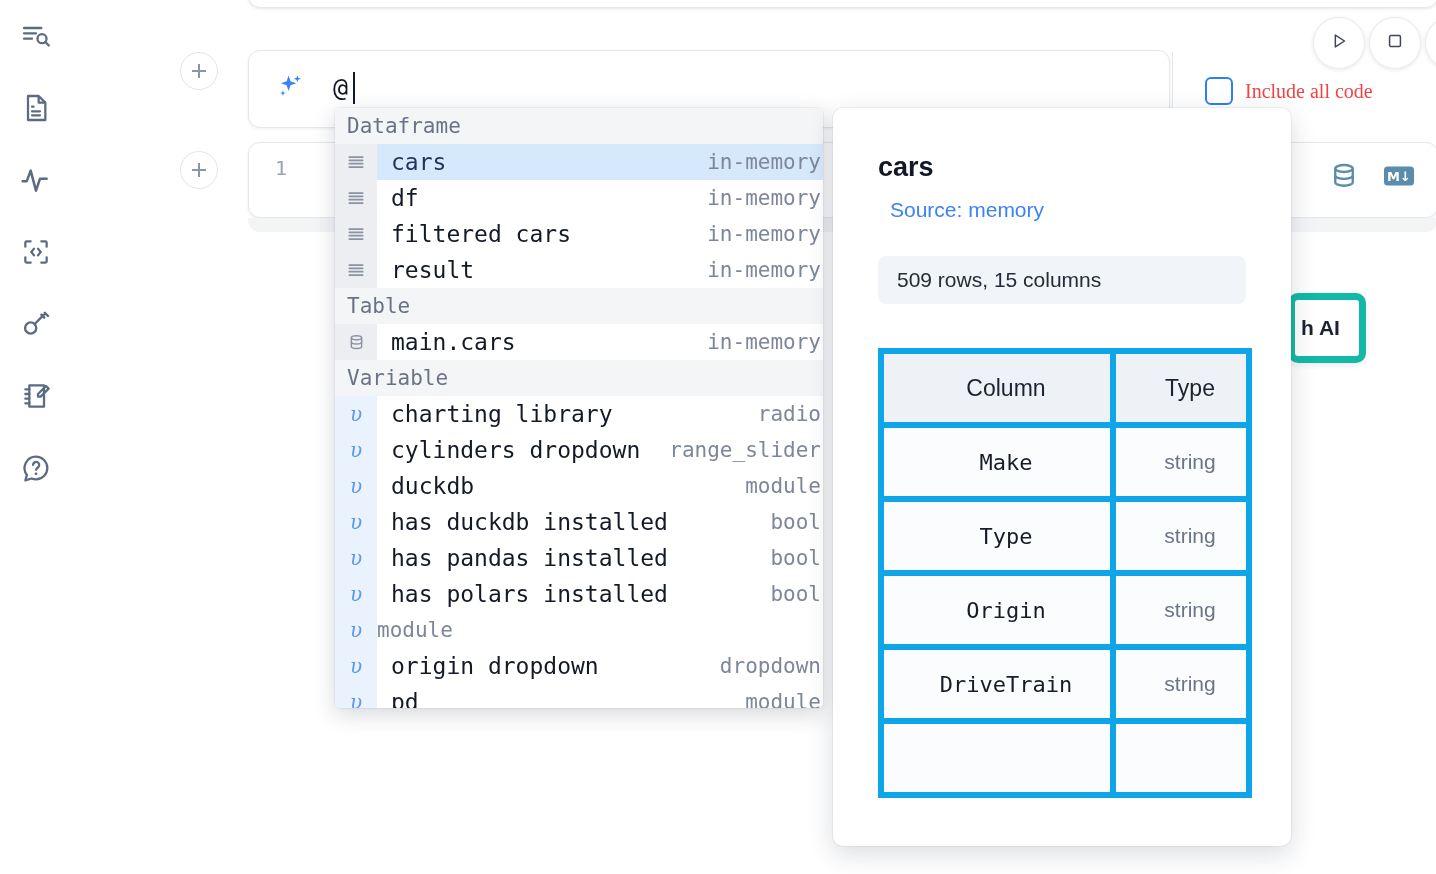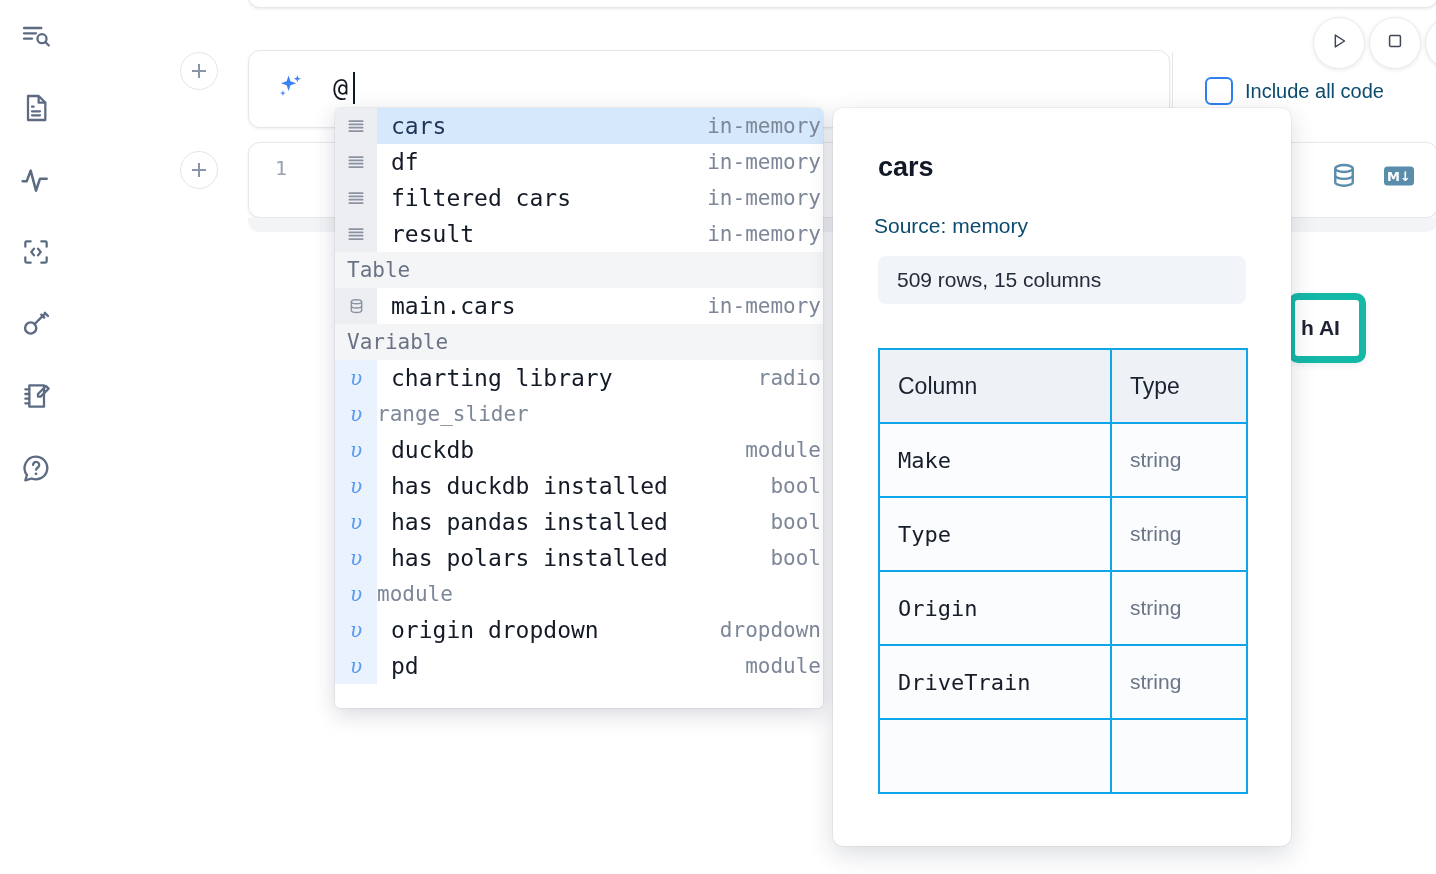--- a/index.html
+++ b/index.html
@@ -61,21 +61,21 @@
   
   .inc-row {
     position: absolute; left: 1172px; top: 52px; width: 264px; height: 78px;
     border-left: 1px solid #e4e7eb;
     display: flex; align-items: center; padding-left: 32px; gap: 12px;
   }
   .inc-box {
     width: 28px; height: 28px; border: 2px solid #2f7ff0; border-radius: 6px;
     background: #fff; cursor: pointer; flex: none;
   }
-  .inc-label { font-size: 20px; color: #0c4a6e; white-space: nowrap; }
+  .inc-label { font-size: 20px; color: #ef4444; white-space: nowrap; font-family: Liberation Serif, serif; }
 
   
   .circ-btn {
     position: absolute; width: 52px; height: 52px; border-radius: 50%;
     background: #fff; border: 1px solid #ececf0;
     box-shadow: 0 1px 4px rgba(20,30,50,.10);
     display: flex; align-items: center; justify-content: center;
     color: #3f4756; cursor: pointer; z-index: 9;
   }
   #run-btn  { left: 1313px; top: 17px; }
@@ -149,35 +149,35 @@
     position: absolute; left: 833px; top: 108px; width: 458px; height: 738px;
     background: #fff; border-radius: 10px;
     box-shadow: 0 8px 26px rgba(25,35,60,.16), 0 0 0 1px rgba(25,35,60,.05);
     z-index: 25; overflow: hidden;
   }
   .d-title {
     position: absolute; left: 45px; top: 44px;
     font-size: 27px; font-weight: 700; color: #111827;
   }
   .d-source {
-    position: absolute; left: 41px; top: 90px;
-    font-size: 21px; color: #0c4a6e; margin-top: 16px;
+    position: absolute; left: 57px; top: 90px;
+    font-size: 21px; color: #3b82f6;
   }
   .d-pill {
     position: absolute; left: 45px; top: 148px; width: 368px; height: 48px;
     background: #f1f4f8; border-radius: 8px;
     display: flex; align-items: center; padding-left: 19px;
     font-size: 21px; color: #242c3a;
   }
   .d-table {
     position: absolute; left: 45px; top: 240px; width: 368px;
     border-collapse: collapse; table-layout: fixed;
   }
   .d-table th, .d-table td {
-    border: 2px solid #0ea5e9; height: 74px; text-align: left; padding-left: 18px;
+    border: 6px solid #0ea5e9; height: 74px; text-align: center; padding-left: 18px;
   }
   .d-table th {
     background: #eef2f7; font-weight: 400; font-size: 23px; color: #1b2230;
   }
   .d-table td.col-name {
     font-family: "DejaVu Sans Mono", monospace; font-size: 22px; color: #161d29;
     background: #fbfcfd;
     margin-top: 40px;
   }
   .d-table td.col-type { font-size: 21px; color: #6a7587; background: #fbfcfd; }
@@ -306,20 +306,21 @@
         </svg>
       </span>
     </div>
   </div>
   <div class="cell-strip"></div>
 
   <div class="ai-chip">h AI</div>
 
   <div class="ac">
     <div class="ac-clip" id="ac-body">
+        <div class="ac-group">Dataframe</div>
         <div class="ac-row sel">
           <span class="ac-icon">
             <svg width="20" height="20" viewBox="0 0 24 24" fill="none" stroke="currentColor" stroke-width="2.1" stroke-linecap="round">
               <path d="M4 6h16M4 10h16M4 14h16M4 18h16"></path>
             </svg>
           </span>
           <span class="ac-name">cars</span>
           <span class="ac-type">in-memory</span>
         </div>
         <div class="ac-row">
@@ -362,20 +363,21 @@
           <span class="ac-type">in-memory</span>
         </div>
         <div class="ac-group">Variable</div>
         <div class="ac-row var">
           <span class="ac-icon">υ</span>
           <span class="ac-name">charting_library</span>
           <span class="ac-type">radio</span>
         </div>
         <div class="ac-row var">
           <span class="ac-icon">υ</span>
+          <span class="ac-name">cylinders_dropdown</span>
           <span class="ac-type">range_slider</span>
         </div>
         <div class="ac-row var">
           <span class="ac-icon">υ</span>
           <span class="ac-name">duckdb</span>
           <span class="ac-type">module</span>
         </div>
         <div class="ac-row var">
           <span class="ac-icon">υ</span>
           <span class="ac-name">has_duckdb_installed</span>

